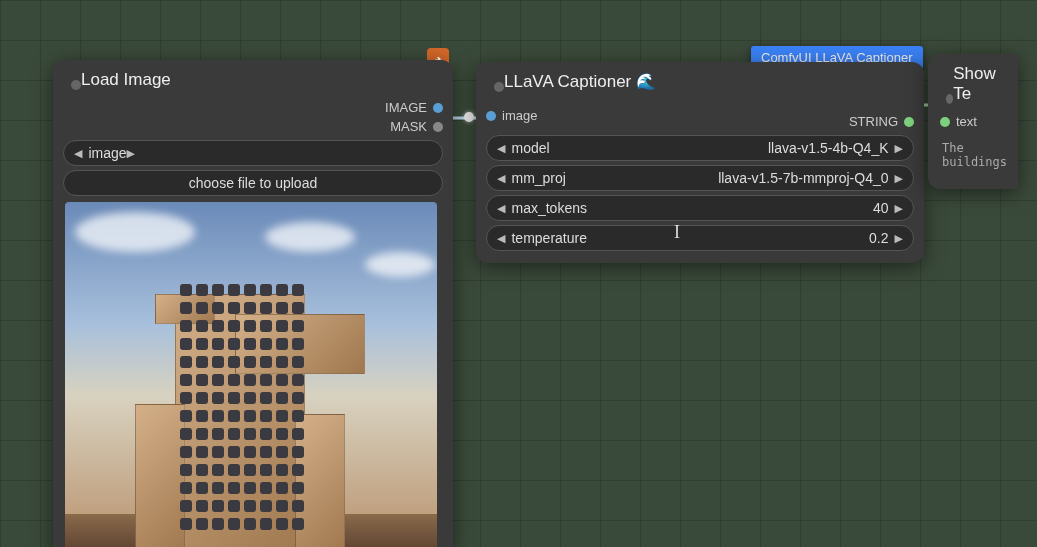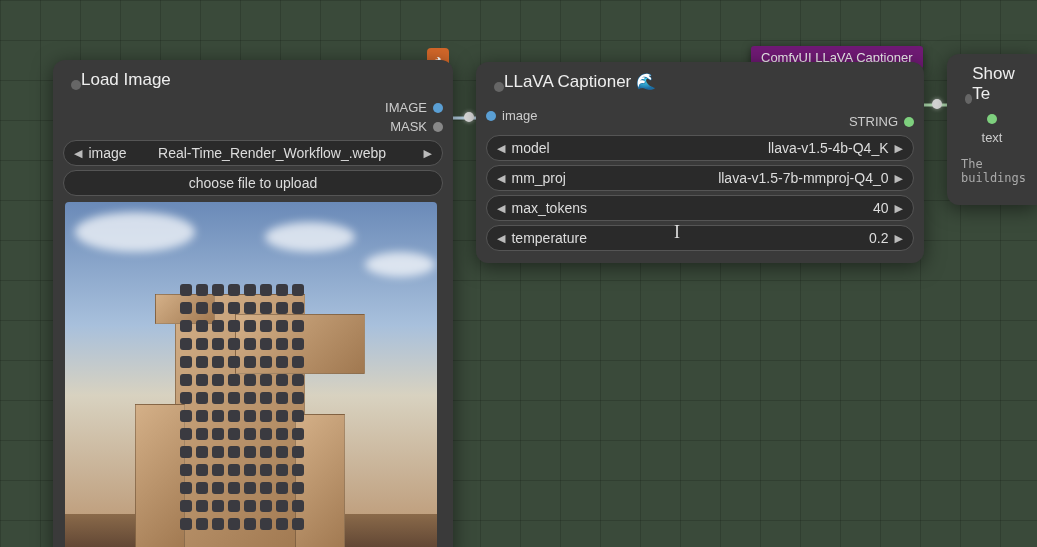--- a/index.html
+++ b/index.html
@@ -122,21 +122,21 @@
     border-radius: 50%;
     filter: blur(4px);
   }
   .ground {
     position: absolute; bottom: 0; left: 0; right: 0;
     height: 40px;
     background: linear-gradient(to bottom, #8a6a4a, #5a4030);
   }
   .tooltip {
     position: absolute;
-    background: #701a75;
+    background: #3b82f6;
     color: #eee;
     font-size: 13px;
     padding: 4px 10px;
     border-radius: 3px;
     box-shadow: 0 2px 8px rgba(0,0,0,0.5);
   }
   .icon-badge {
     position: absolute;
     width: 22px; height: 22px;
     background: #d4682a;
@@ -206,21 +206,20 @@
     <span>IMAGE</span>
     <div class="port-dot blue"></div>
   </div>
   <div class="port-row">
     <span>MASK</span>
     <div class="port-dot" style="background:#888;"></div>
   </div>
   <div class="field">
     <span class="arrow">◀</span>
     <span class="label">image</span>
-    <span class="value center">Real-Time_Render_Workflow_.webp</span>
     <span class="arrow">▶</span>
   </div>
   <div class="field btn">
     <span>choose file to upload</span>
   </div>
   <div class="image-preview">
     <div class="cloud" style="left:10px; top:10px; width:120px; height:40px;"></div>
     <div class="cloud" style="left:200px; top:20px; width:90px; height:30px;"></div>
     <div class="cloud" style="left:300px; top:50px; width:70px; height:25px;"></div>
     <div class="ground"></div>
@@ -386,23 +385,23 @@
   <div class="field" style="margin-bottom:12px;">
     <span class="arrow">◀</span>
     <span class="label">temperature</span>
     <span class="value">0.2</span>
     <span class="arrow">▶</span>
   </div>
 </div>
 
 <div class="text-cursor-icon" style="left:674px; top:222px;">I</div>
 
-<div class="node3" style="left:947px; top:54px; width:90px;">
+<div class="node3" style="left:928px; top:54px; width:90px;">
   <div class="node-header">
     <div class="header-dot"></div>
     <div class="node-title">Show Te</div>
   </div>
-  <div class="port-row left" style="padding:2px 12px;flex-direction:column;">
+  <div class="port-row left" style="padding:2px 12px;">
     <div class="port-dot green"></div>
     <span>text</span>
   </div>
   <div class="body-text">The buildings</div>
 </div>
 
 </body></html>

